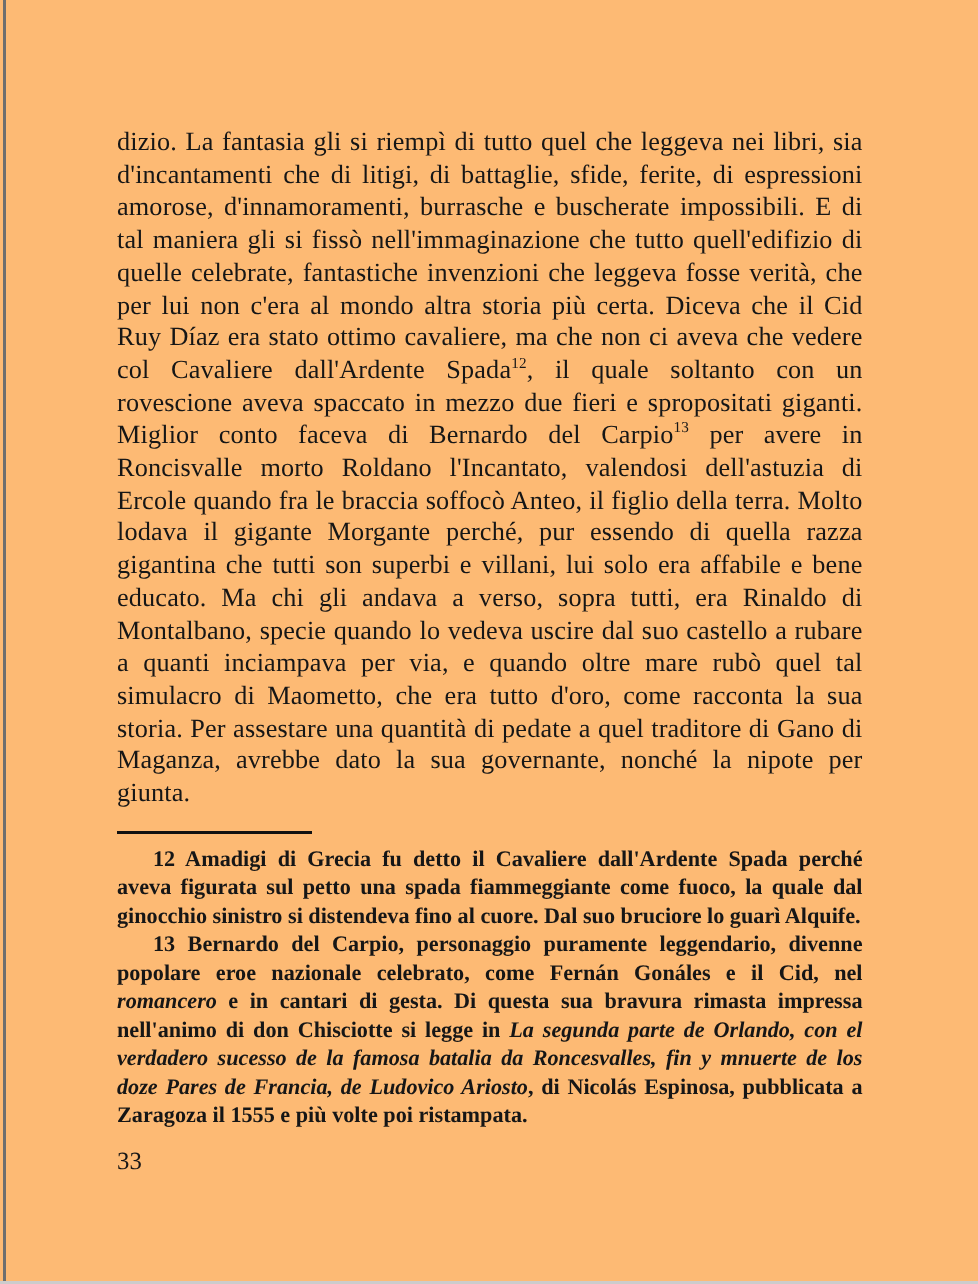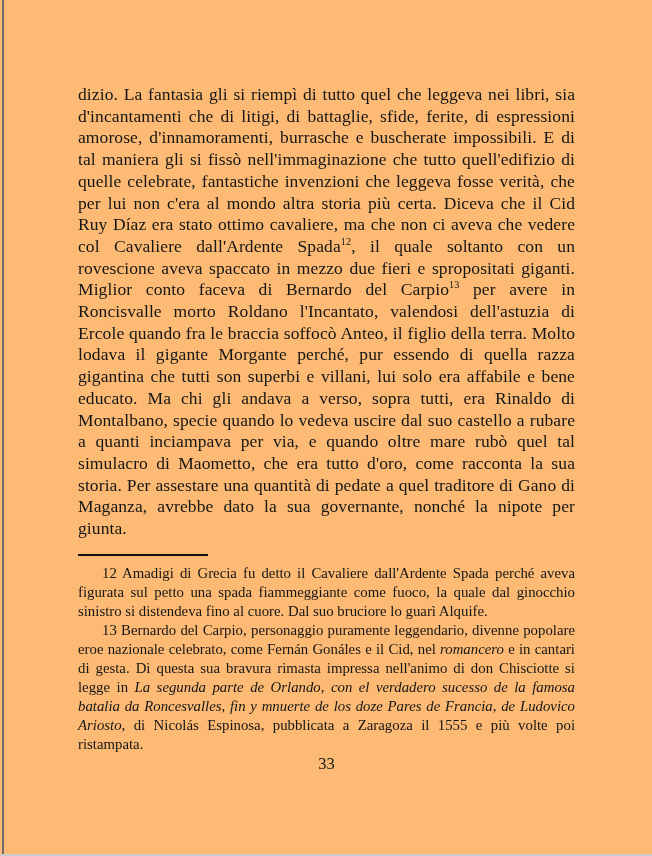--- a/index.html
+++ b/index.html
@@ -58,23 +58,24 @@
     border: none;
     border-top: 2px solid #111111;
     margin: 14px 0 8px 0;
   }
   .footnote {
     margin: 0;
     font-size: 14.8px;
     line-height: 19px;
     text-align: justify;
     text-indent: 24px;
+    font-weight: bold;
   }
   .page-number {
-    text-align: center;
+    margin-top: 10px;
     font-size: 16.5px;
   }
 </style>
 </head>
 <body>
 
 <div class="page">
   <div class="scan-edge-left"></div>
 
   <div class="text-block">

